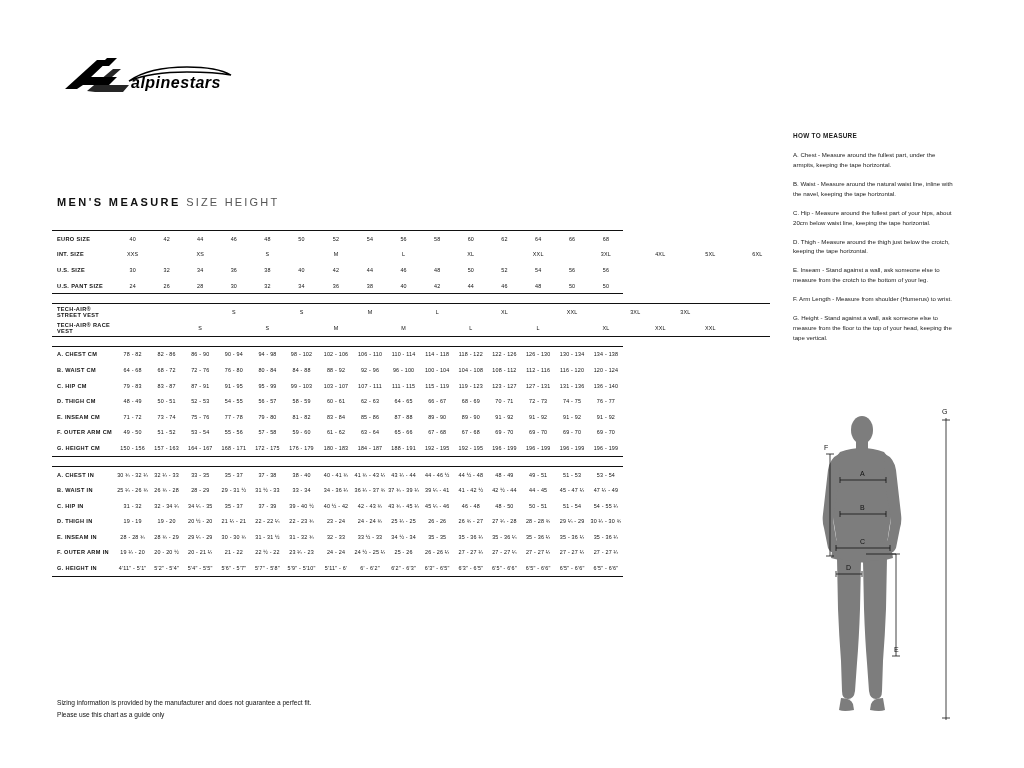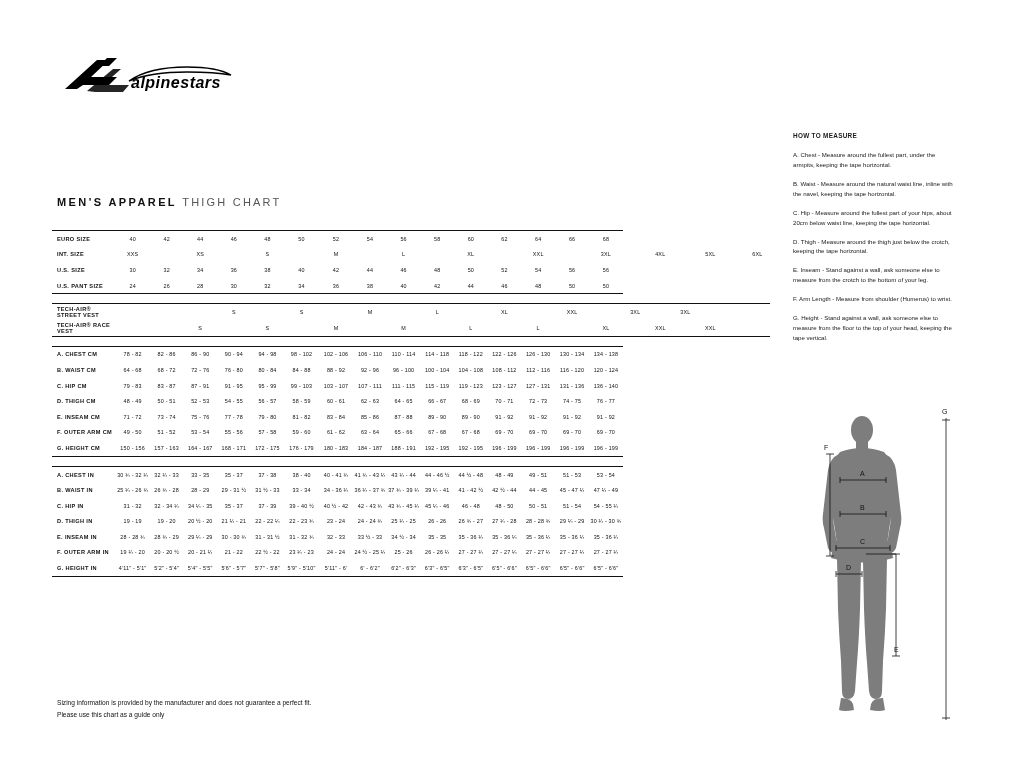--- a/index.html
+++ b/index.html
@@ -124,22 +124,22 @@
       <path d="M50 3 L60 3 L52 11 L42 11 Z"></path>
     </g>
     <g fill="none" stroke="#000" stroke-width="1.4">
       <path d="M72 26 q20 -14 58 -14 q30 0 44 8 q-16 -3 -44 -3 q-36 0 -58 9 z"></path>
     </g>
     <text x="74" y="33" font-family="'Liberation Sans', sans-serif" font-size="16" font-style="italic" font-weight="bold" fill="#000" letter-spacing="0.5">alpinestars</text>
   </svg>
 </div>
 
 <div class="chart-title">
-  <span>MEN'S APPAREL</span>
-  <span class="light">THIGH CHART</span>
+  <span>MEN'S MEASURE</span>
+  <span class="light">SIZE HEIGHT</span>
 </div>
 
 <table class="size-table">
   <tbody id="table-body">
       <tr class="band-top">
         <td class="rowhead">EURO SIZE</td>
         <td colspan="1" style="width: 43.0667px;">40</td>
         <td colspan="1" style="width: 43.0667px;">42</td>
         <td colspan="1" style="width: 43.0667px;">44</td>
         <td colspan="1" style="width: 43.0667px;">46</td>

